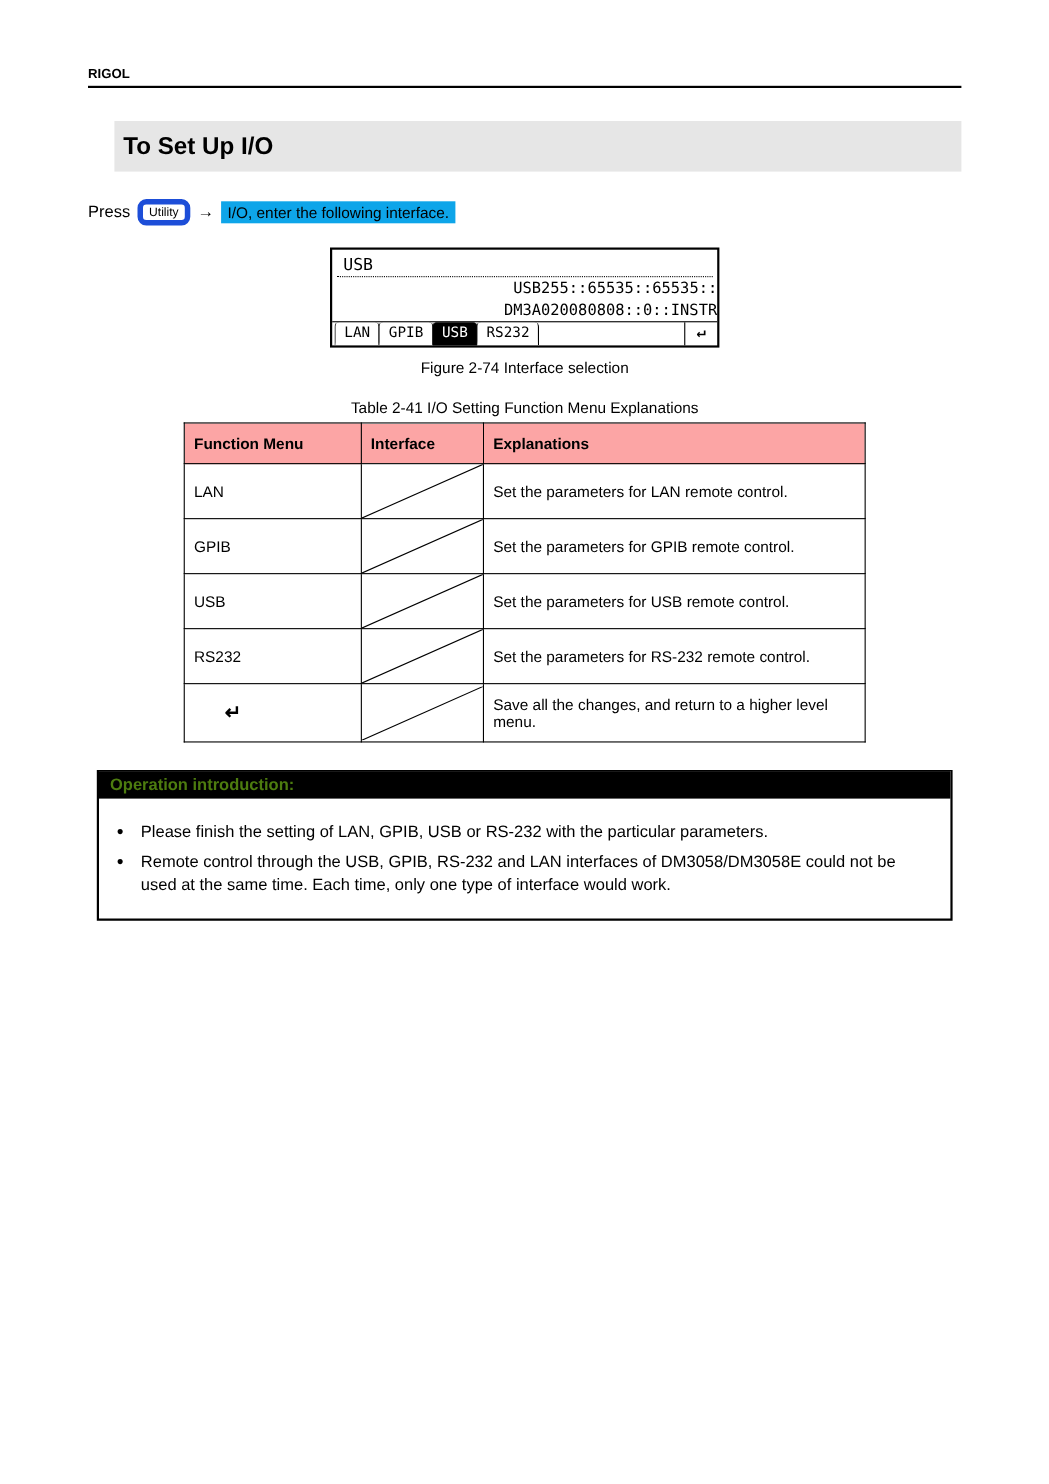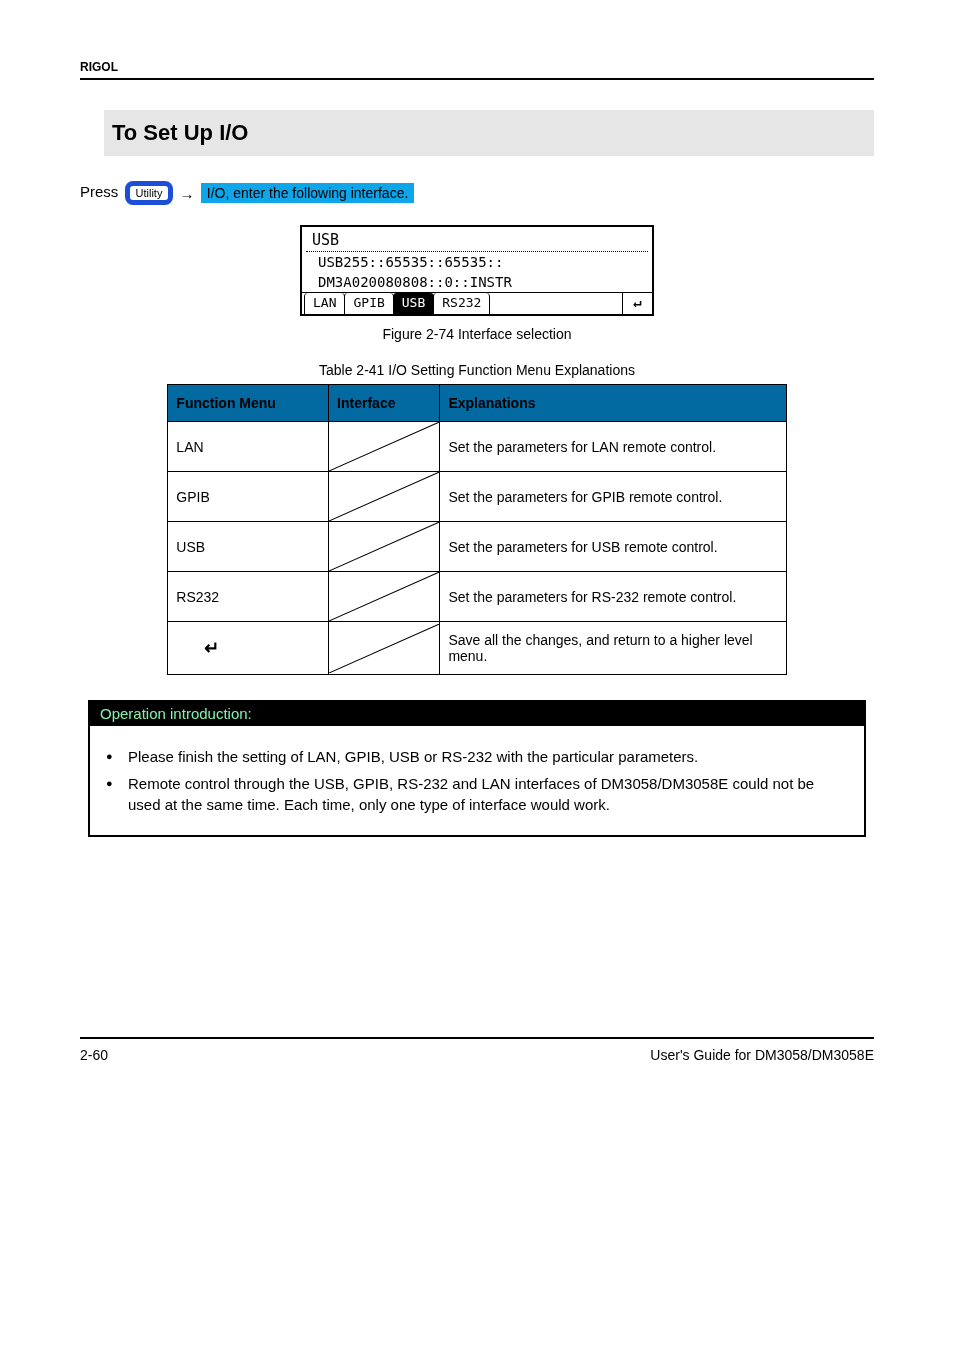--- a/index.html
+++ b/index.html
@@ -68,24 +68,24 @@
       font-size: 14px;
     }
     .screen-usb-label {
       border-bottom: 1px dotted #000;
       padding: 2px 6px;
       font-size: 15px;
       font-family: monospace;
       margin: 2px 4px 0;
     }
     .screen-line {
-      text-align: left;
+      text-align: right;
       font-family: monospace;
       font-size: 14px;
-      padding: 2px 16px;
+      padding: 2px 0;
     }
     .screen-tabs {
       display: flex;
       border-top: 1px solid #000;
       height: 22px;
       align-items: stretch;
     }
     .screen-tab {
       border-right: 1px solid #000;
       padding: 2px 8px;
@@ -132,21 +132,21 @@
     }
     table.menu-table td, table.menu-table th {
       border: 1px solid #000;
       padding: 10px 8px;
       font-size: 14px;
       vertical-align: middle;
       text-align: left;
     }
     table.menu-table th {
       font-weight: bold;
-      background: #0369a1;
+      background: #fca5a5;
     }
     .col1 { width: 26%; text-align: left; }
     .col2 { width: 18%; height: 50px; position: relative; padding:0 !important; }
     .col3 { width: 56%; }
     .diag-slash {
       width: 100%;
       height: 100%;
       display: block;
     }
     .return-sym {
@@ -156,22 +156,22 @@
     }
     .note-box {
       border: 1px solid #000;
       border-left: 2px solid #000;
       border-right: 2px solid #000;
       border-bottom: 2px solid #000;
       margin: 0 8px;
     }
     .note-head {
       background: #000;
-      color: #86efac;
-      font-weight: normal;
+      color: #4d7c0f;
+      font-weight: bold;
       font-size: 15px;
       padding: 4px 10px;
     }
     .note-body {
       padding: 12px 16px 14px;
       font-size: 15px;
     }
     .note-body ul {
       list-style: none;
       margin-top: 8px;
@@ -293,17 +293,13 @@
   <div class="note-box">
     <div class="note-head">Operation introduction:</div>
     <div class="note-body">
       <ul>
         <li>Please finish the setting of LAN, GPIB, USB or RS-232 with the particular parameters.</li>
         <li>Remote control through the USB, GPIB, RS-232 and LAN interfaces of DM3058/DM3058E could not be used at the same time. Each time, only one type of interface would work.</li>
       </ul>
     </div>
   </div>
 
-  <div class="footer">
-    <div class="page-num">2-60</div>
-    <div>User's Guide for DM3058/DM3058E</div>
-  </div>
 </div>
 
 </body></html>

